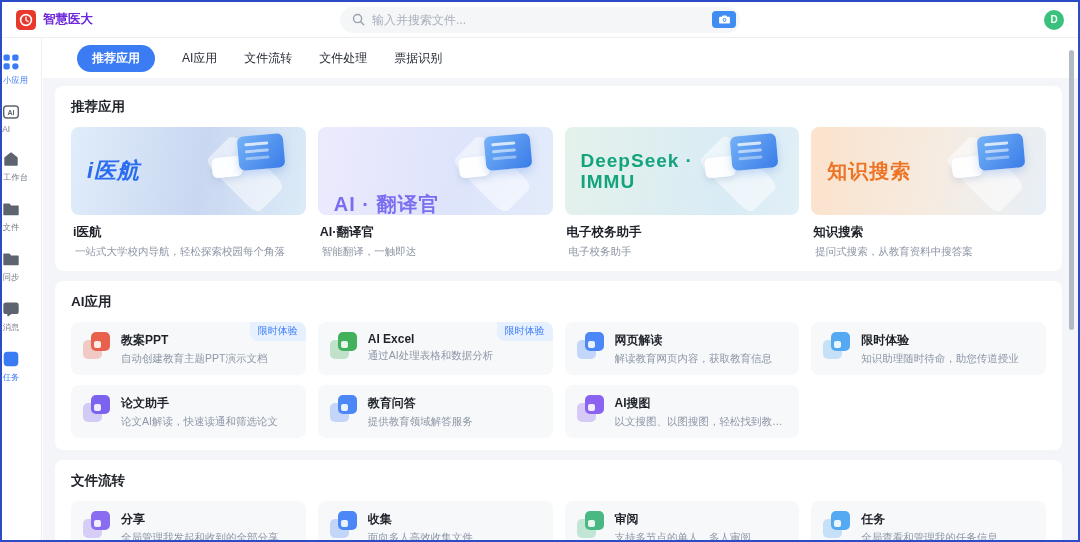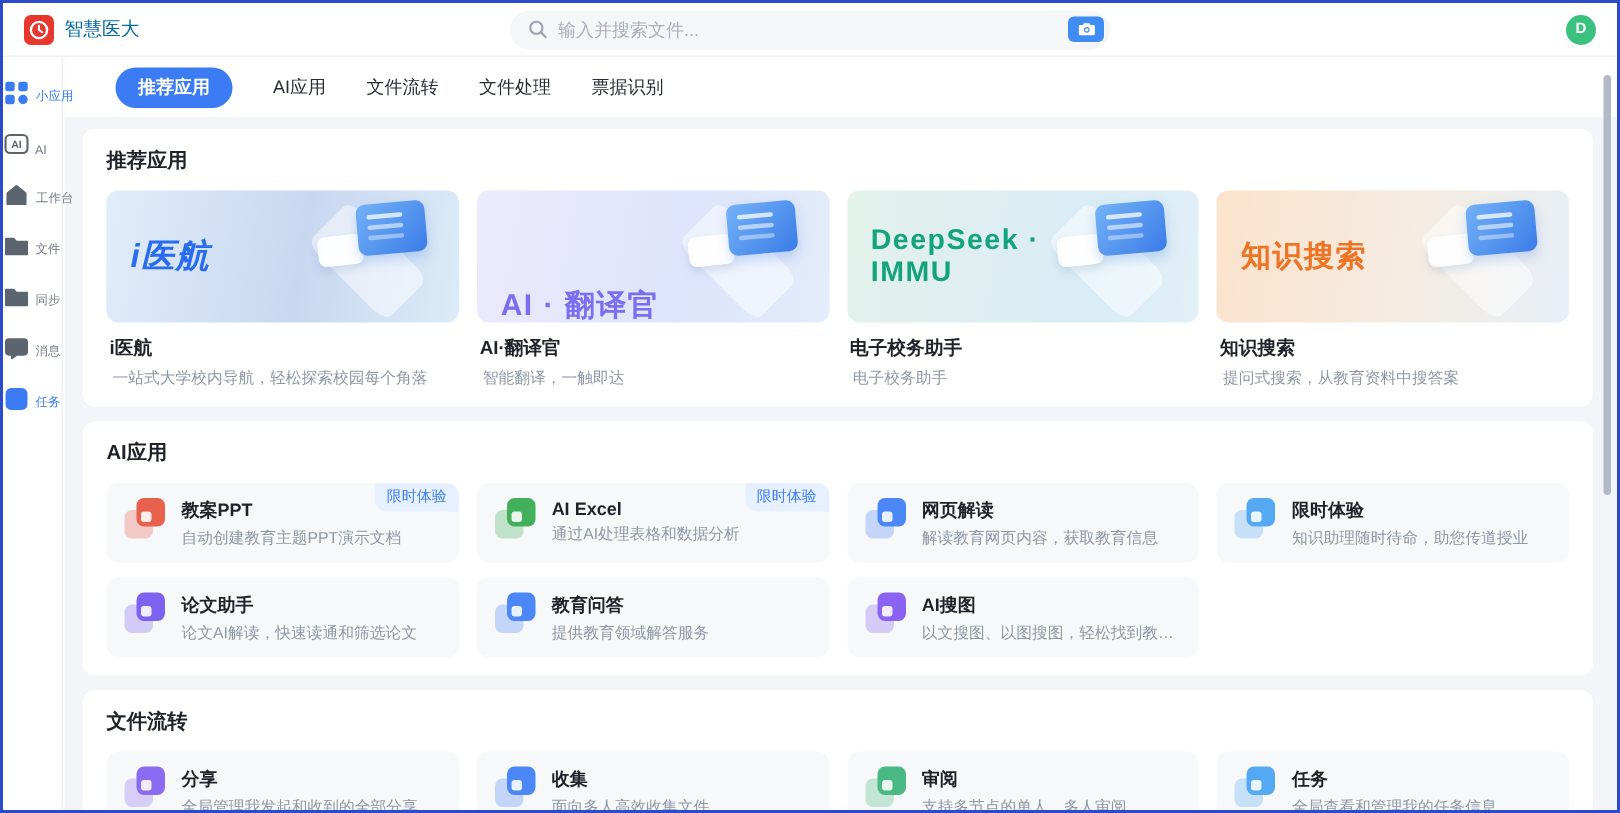--- a/index.html
+++ b/index.html
@@ -4,35 +4,35 @@
 <style>
   * { margin:0; padding:0; box-sizing:border-box; }
   html,body { width:1080px; height:542px; font-family:"Liberation Sans","DejaVu Sans",sans-serif; background:#fff; }
   .window { position:relative; width:1080px; height:542px; border:2px solid #2b4bc8; background:#fff; overflow:hidden; }
 
   
   .topbar { position:absolute; left:0; right:0; top:0; height:36px; background:#fff; border-bottom:1px solid #edeff2;
             display:flex; align-items:center; justify-content:space-between; padding:0 14px; z-index:5; }
   .brand { display:flex; align-items:center; gap:7px; }
   .logo svg { display:block; width:20px; height:20px; }
-  .brand-name { font-size:12.5px; font-weight:400; color:#0369a1; }
+  .brand-name { font-size:12.5px; font-weight:700; color:#6d28d9; }
   .search { position:absolute; left:50%; transform:translateX(-50%); width:400px; height:26px; background:#f4f6f8;
             border-radius:13px; display:flex; align-items:center; padding:0 4px 0 12px; }
   .s-icon svg { display:block; width:13px; height:13px; stroke:#9aa2af; }
   .s-input { flex:1; border:none; outline:none; background:transparent; font-size:12px; color:#333; margin-left:7px; font-family:inherit; }
   .s-input::placeholder { color:#a9b0bc; }
   .cam { width:24px; height:17px; border:none; background:#3f8cf3; border-radius:4px; display:flex; align-items:center; justify-content:center; cursor:pointer; }
   .cam svg { width:11px; height:9px; display:block; }
   .avatar { width:20px; height:20px; border-radius:50%; background:#39c17d; color:#fff; font-size:10px; font-weight:700;
             display:flex; align-items:center; justify-content:center; }
 
   
   .sidebar { position:absolute; left:0; top:36px; bottom:0; width:40px; background:#fff; border-right:1px solid #edeff2;
              display:flex; flex-direction:column; align-items:center; padding-top:15px; gap:16px; z-index:4; }
-  .side-item { display:flex; align-items:flex-end; gap:3px; cursor:pointer; color:#5c6470; width:100%; }
+  .side-item { display:flex; flex-direction:column; align-items:flex-start; gap:3px; cursor:pointer; color:#5c6470; width:100%; }
   .side-item .side-icon { width:18px; height:18px; color:#5c6470; }
   .side-item .side-icon svg { width:18px; height:18px; display:block; fill:currentColor; }
   .side-item .side-icon svg [fill="none"], .side-item .side-icon svg path[stroke], .side-item .side-icon svg rect[stroke], .side-item .side-icon svg circle[stroke] { fill:none; }
   .side-label { font-size:9px; color:#737a87; transform:scale(.92); white-space:nowrap; }
   .side-item.active, .side-item.active .side-icon { color:#3b7cf4; }
   .side-item.active .side-label { color:#3b7cf4; }
 
   
   .main { position:absolute; left:41px; top:36px; right:0; bottom:0; background:#f3f5f8; overflow:hidden; }
   .tabbar { height:40px; background:#fff; display:flex; align-items:center; gap:27px; padding-left:34px; }

